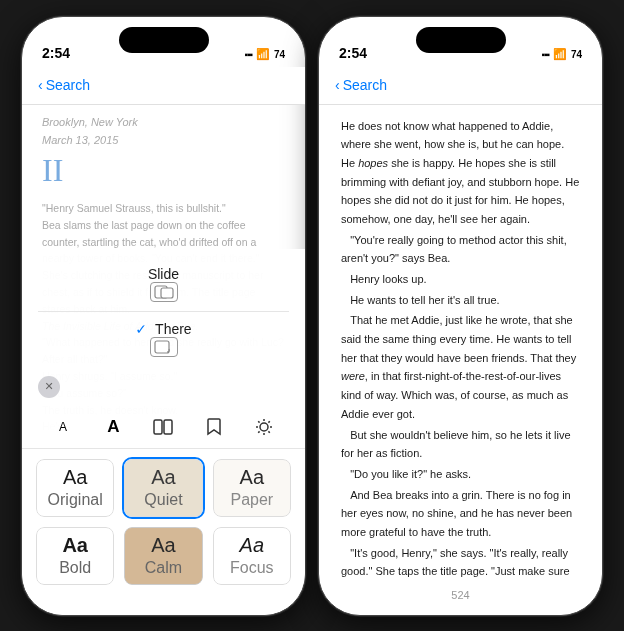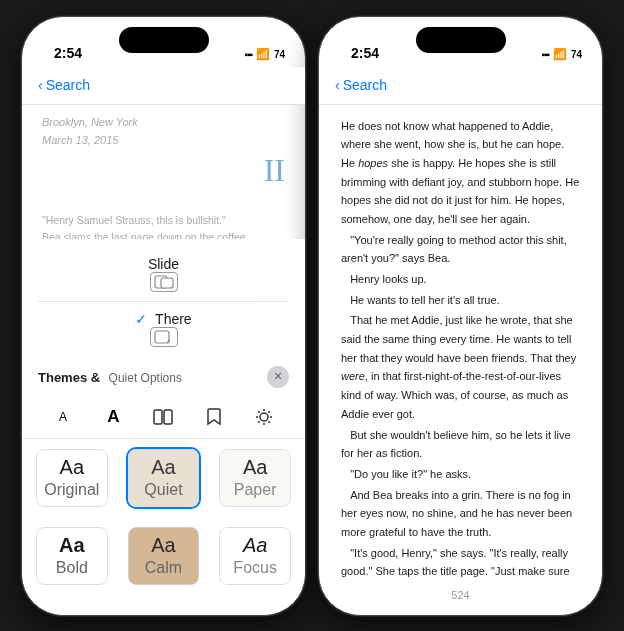--- a/index.html
+++ b/index.html
@@ -41,21 +41,21 @@
       height: 26px;
       background: #000;
       border-radius: 20px;
       z-index: 100;
     }
 
     
     .status-bar {
       position: absolute;
       top: 0;
-      left: 12px;
+      left: 0;
       right: 0;
       height: 50px;
       display: flex;
       align-items: flex-end;
       justify-content: space-between;
       padding: 0 20px 6px;
       z-index: 50;
       font-size: 12px;
       font-weight: 600;
     }
@@ -197,21 +197,21 @@
       height: 30px;
       font-size: 13px;
     }
 
     .toolbar-item.font-small { font-size: 12px; }
     .toolbar-item.font-large { font-size: 17px; font-weight: 600; }
 
     .themes-grid {
       display: grid;
       grid-template-columns: repeat(3, 1fr);
-      gap: 16px;
+      gap: 6px;
       padding: 0 12px 8px;
     }
 
     .theme-card {
       border-radius: 10px;
       overflow: hidden;
       border: 2px solid transparent;
       display: flex;
       flex-direction: column;
       align-items: center;
@@ -340,21 +340,21 @@
     <div class="nav-bar">
       <div class="nav-back">
         <span>‹</span>
         <span>Search</span>
       </div>
     </div>
 
     <div class="dimmed">
       <div class="dimmed-content">
         <div style="font-style:italic; font-size:11px; color:#aaa; margin-bottom:4px;">Brooklyn, New York<br>March 13, 2015</div>
-        <div style="text-align:right; font-size:32px; font-weight:300; color:#7aace0; line-height:1.1; margin-bottom:24px; font-family:Georgia,serif;">II</div>
+        <div style="text-align:left; font-size:32px; font-weight:300; color:#7aace0; line-height:1.1; margin-bottom:12px; font-family:Georgia,serif;">II</div>
         <p style="font-size:10.5px; color:#aaa; line-height:1.6;">"Henry Samuel Strauss, this is <span class="bold italic">bullshit</span>."</p>
         <p style="font-size:10.5px; color:#aaa; line-height:1.6;">Bea slams the last page down on the coffee counter, startling the cat, who'd drifted off on a nearby tower of books. "You can't end it there." She's clutching the rest of the manuscript to her chest, as if to shield it from him. The title page stares back at him.</p>
         <p style="font-size:10.5px; color:#aaa; font-style:italic; line-height:1.6;">The Invisible Life of Addie LaRue.</p>
         <p style="font-size:10.5px; color:#aaa; line-height:1.6;">"What happened to her? Did she really go with Luc? After all that?"</p>
         <p style="font-size:10.5px; color:#aaa; line-height:1.6;">Henry shrugs. "I assume so."</p>
         <p style="font-size:10.5px; color:#aaa; line-height:1.6;">"You assume so?"</p>
         <p style="font-size:10.5px; color:#aaa; line-height:1.6;">The truth is, he doesn't know.</p>
         <p style="font-size:10.5px; color:#bbb; line-height:1.6;">He's s</p>
       </div>
     </div>
@@ -379,24 +379,20 @@
           <div class="slide-icon">
             <svg width="20" height="14" viewBox="0 0 20 14">
                 <rect x="1" y="1" width="14" height="12" rx="2" fill="#fff" stroke="#888" stroke-width="1.2"></rect>
                 <path d="M13 12 Q16 12 15 9" fill="none" stroke="#888" stroke-width="1.2"></path>
               </svg>
           </div>
         </div>
       </div>
 
       <div class="themes-header">
-        <div>
-          <span class="themes-title">Themes &amp;</span>
-          <span class="themes-subtitle">Quiet Options</span>
-        </div>
         <div class="close-btn">✕</div>
       </div>
 
       <div class="toolbar-row">
         <div class="toolbar-item font-small">
           <span>A</span>
         </div>
         <div class="toolbar-item font-large">
           <span style="font-size:17px;font-weight:600;">A</span>
         </div>

